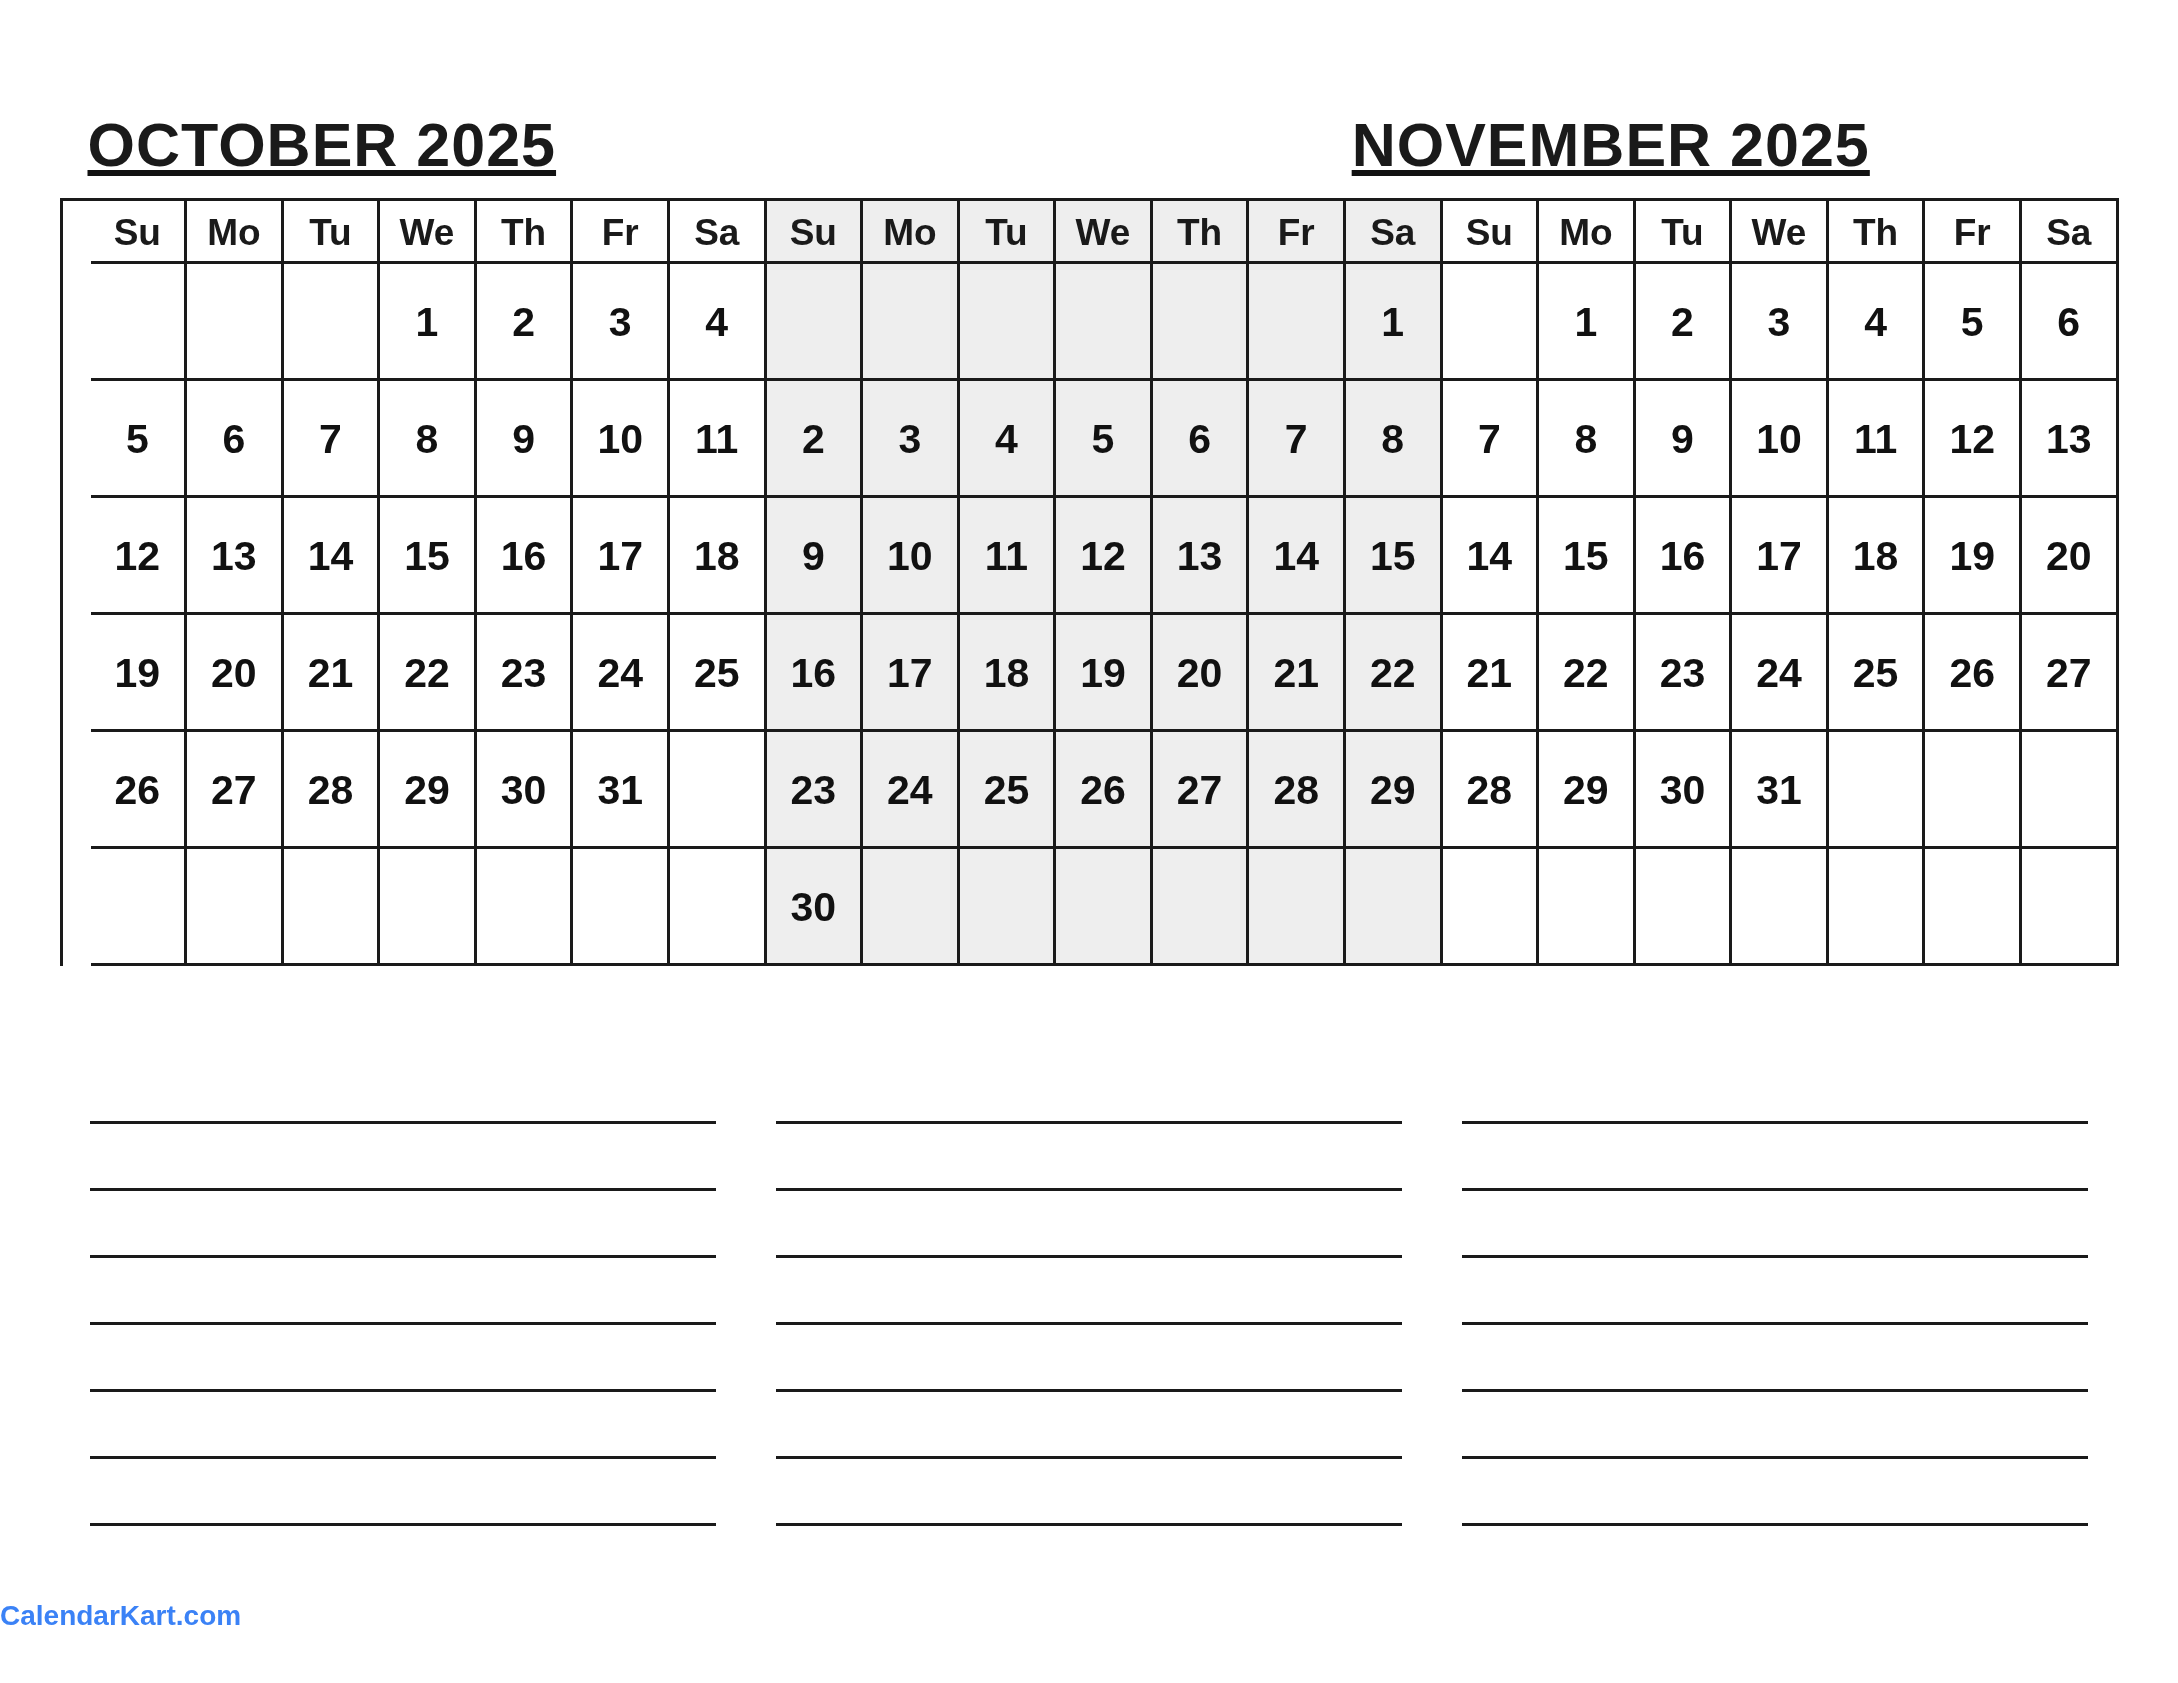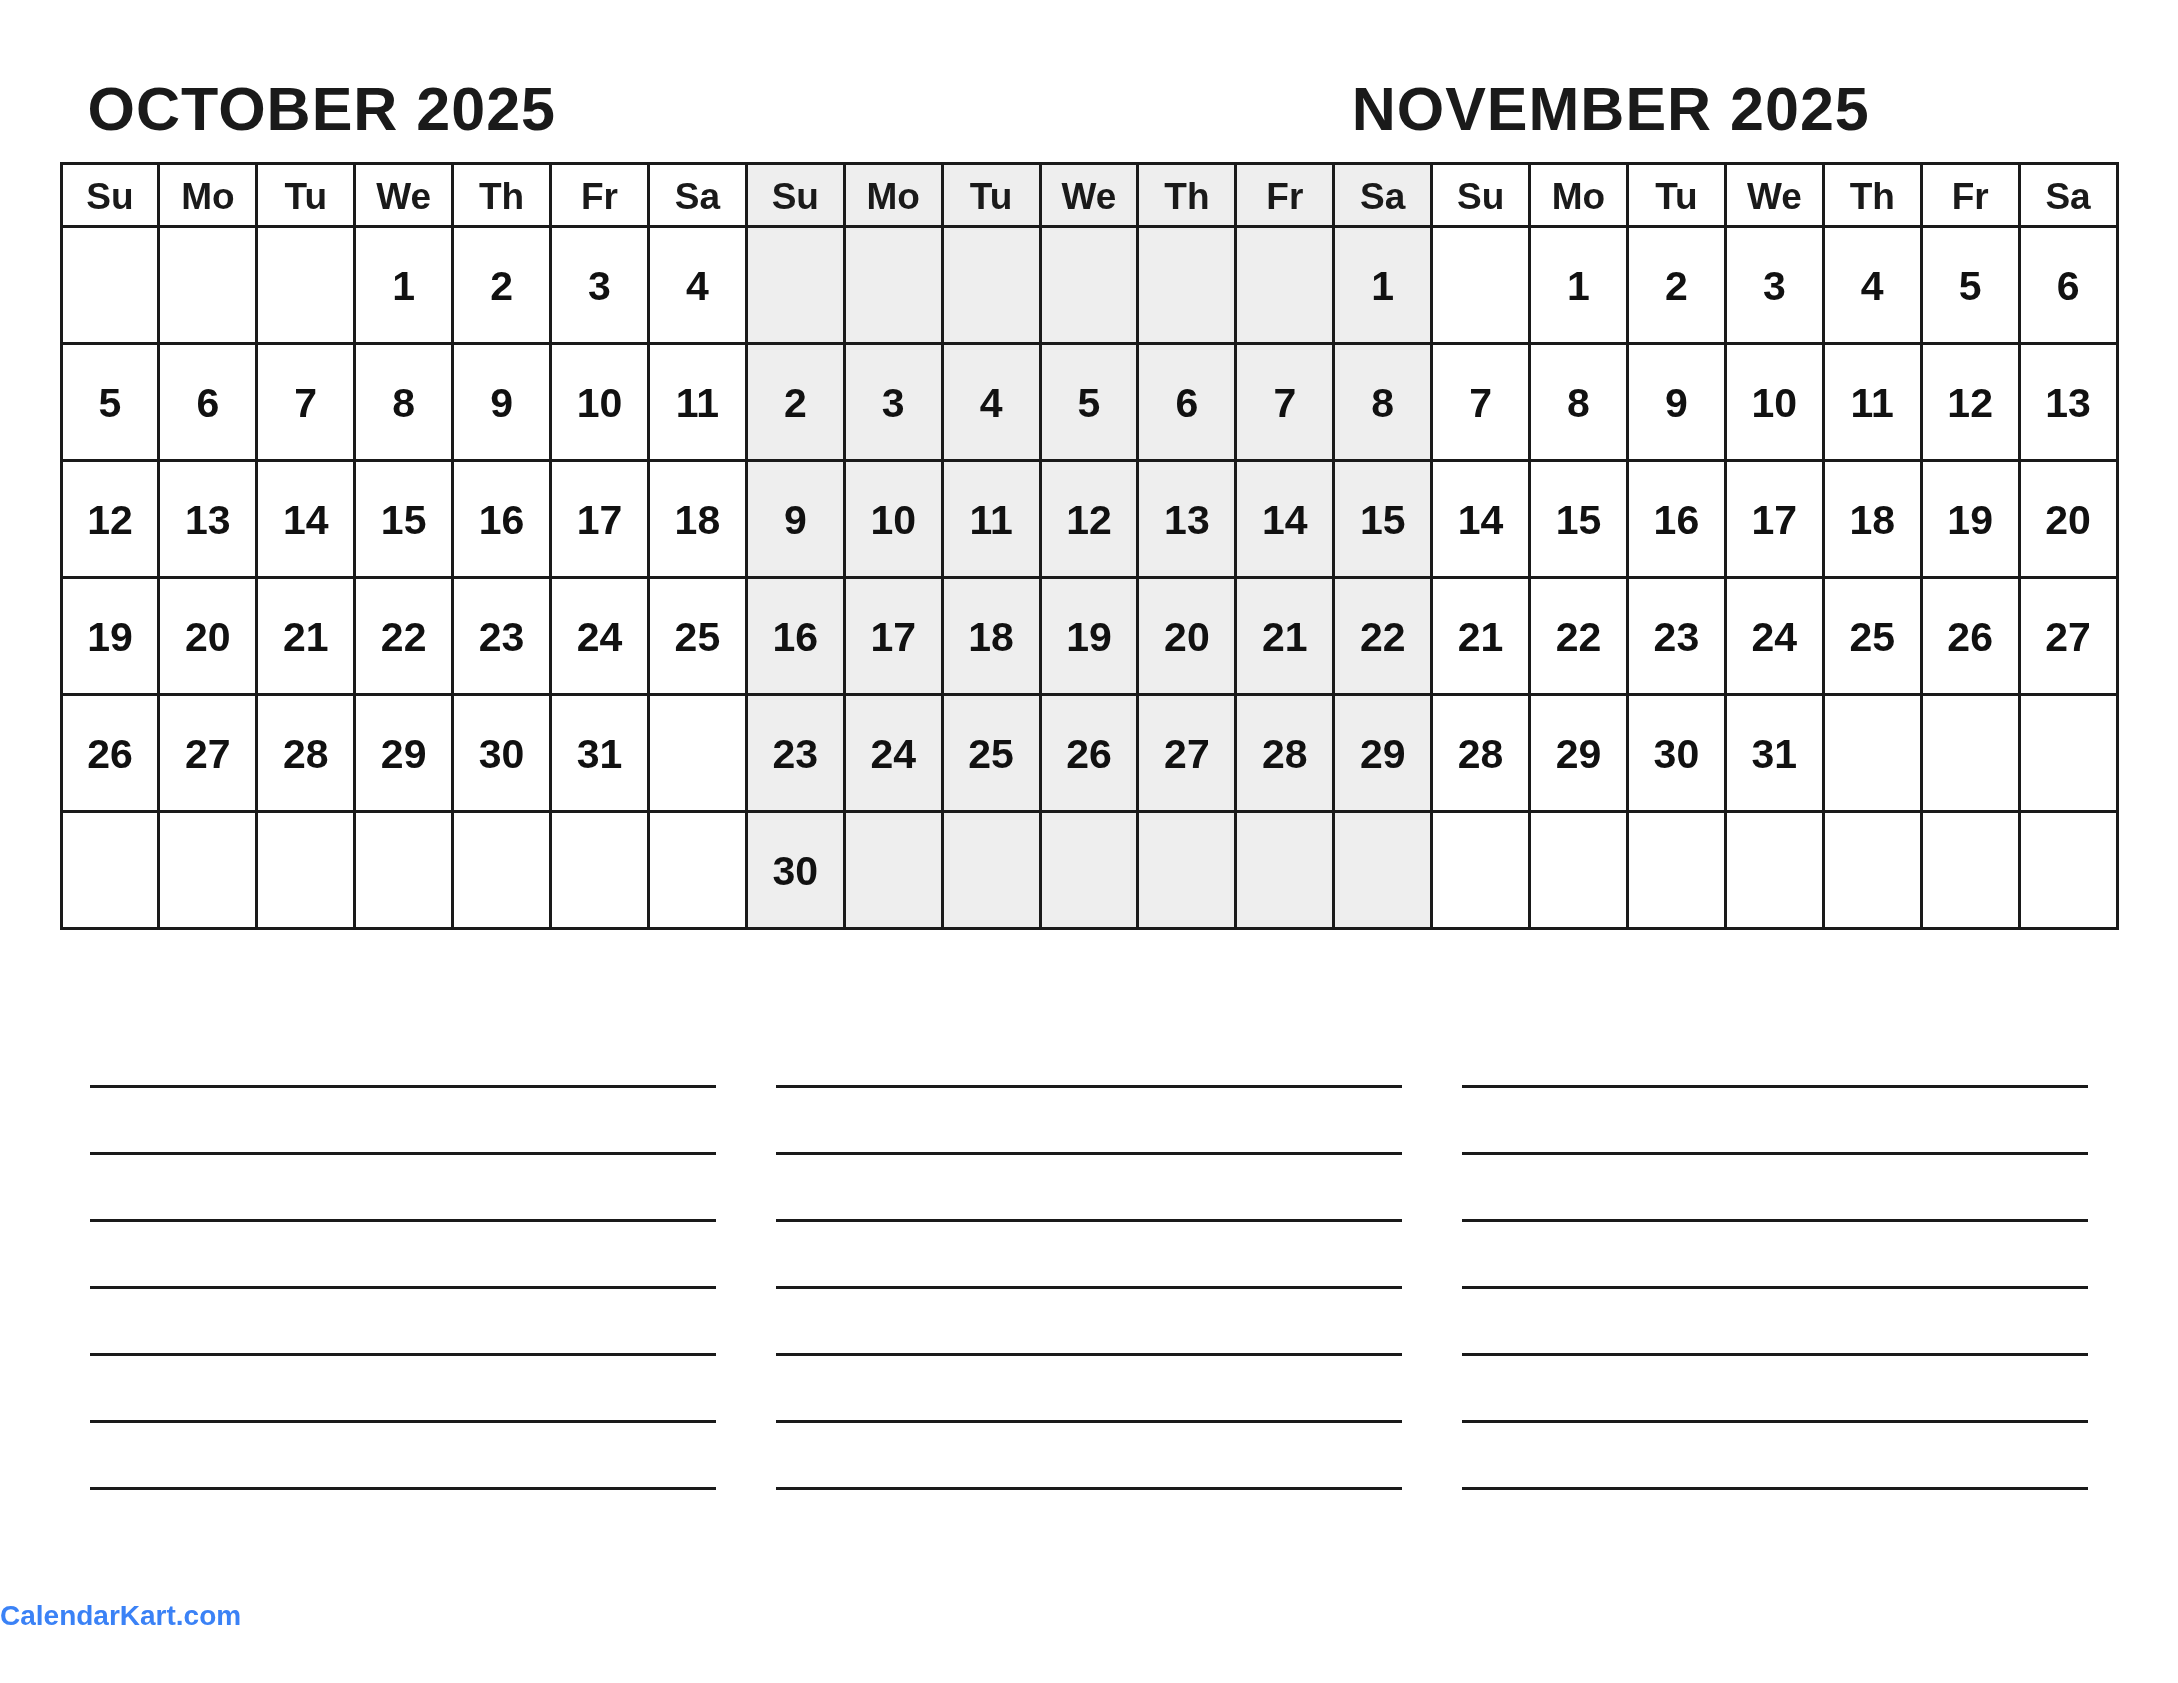--- a/index.html
+++ b/index.html
@@ -21,22 +21,23 @@
     height: 1683px;
     box-sizing: border-box;
     padding: 0 59px;
   }
 
   
   .titles {
     display: flex;
     width: 2059px;
     margin: 0 auto;
-    padding-top: 79px;
-    box-sizing: border-box;
+    padding-top: 115px;
+    box-sizing: border-box;
+    text-decoration: underline;
   }
   .month-title {
     flex: 1 1 0;
     font-size: 61px;
     font-weight: bold;
     letter-spacing: 1px;
     color: #1a1a1a;
     white-space: nowrap;
     text-align: center;
     line-height: 1;
@@ -48,20 +49,21 @@
   .month-title.third { text-align: right; padding-right: 6px; }
 
   
   .calendar {
     width: 2059px;
     margin: 0 auto;
     display: flex;
     border-top: 3px solid #1a1a1a;
     border-left: 3px solid #1a1a1a;
     box-sizing: border-box;
+    padding-left: 28px;
   }
   .month-block {
     display: flex;
     flex-direction: column;
     flex: 1 1 0;
   }
   .month-block.shaded .cell,
   .month-block.shaded .dow {
     background: #eeeeee;
   }

